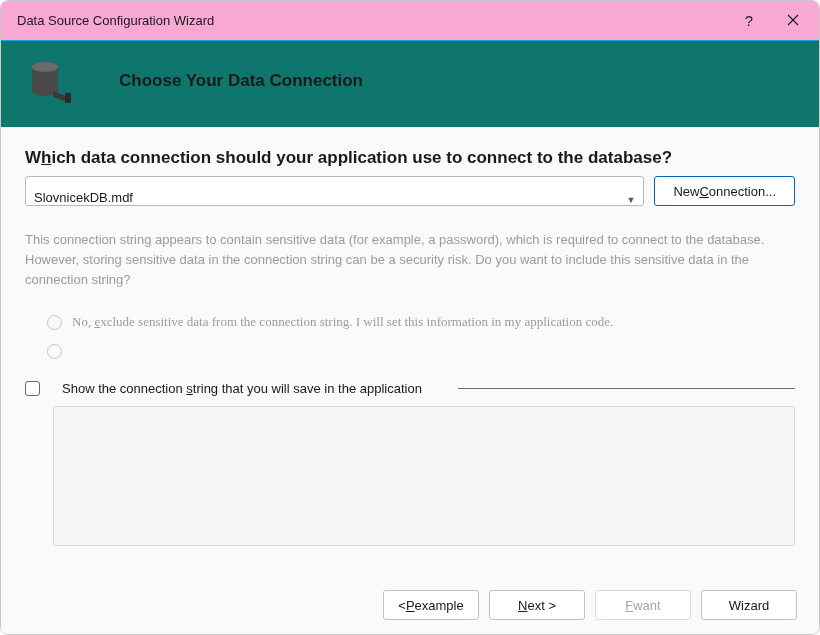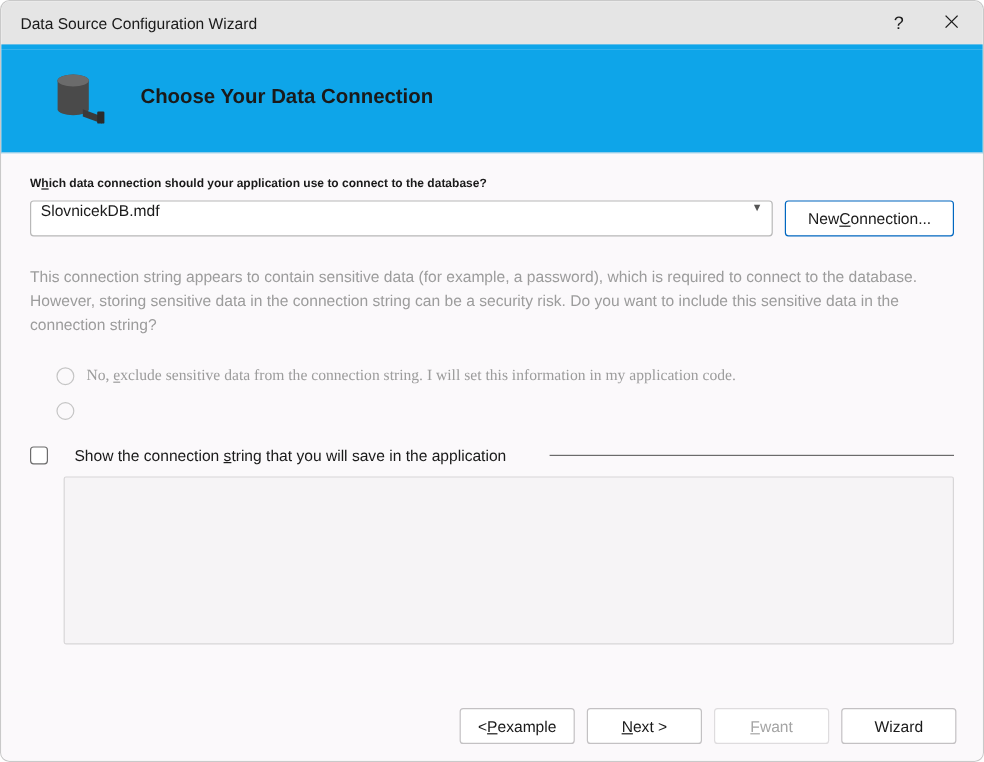--- a/index.html
+++ b/index.html
@@ -20,25 +20,25 @@
     border-radius: 8px;
     display: flex;
     flex-direction: column;
     background: #fff;
     overflow: hidden;
   }
 
   
   .titlebar {
     height: 40px;
-    background: #e5e5e5;
+    background: #f9a8d4;
     display: flex;
     align-items: center;
     padding: 0 4px 0 16px;
-    border-bottom: 4px solid #0ea5e9;
+    border-bottom: 1px solid #0ea5e9;
   }
   .titlebar-title {
     flex: 1;
     font-size: 13px;
     color: #1a1a1a;
   }
   .titlebar-btn {
     width: 44px;
     height: 40px;
     display: flex;
@@ -46,25 +46,25 @@
     justify-content: center;
     font-size: 14px;
     color: #1a1a1a;
     cursor: default;
   }
   .titlebar-btn.help { font-size: 15px; font-weight: 500; }
   .titlebar-btn.close svg { width: 12px; height: 12px; }
 
   
   .header {
-    padding: 16px 24px 22px 40px;
-    display: flex;
-    align-items: center;
-    gap: 28px;
-    background: #0ea5e9;
+    padding: 16px 24px 22px 24px;
+    display: flex;
+    align-items: center;
+    gap: 46px;
+    background: #0f766e;
     border-bottom: 1px solid #eceaec;
   }
   .header-icon {
     width: 48px;
     height: 48px;
     flex: 0 0 auto;
     display: flex;
     align-items: center;
     justify-content: center;
   }
@@ -76,36 +76,36 @@
 
   
   .content {
     flex: 1;
     background: #fbf9fb;
     padding: 20px 24px 16px 24px;
     overflow: hidden;
     position: relative;
   }
   .field-label {
-    font-size: 10px;
+    font-size: 17px;
     font-weight: 700;
     color: #1a1a1a;
     margin-bottom: 8px;
   }
   .field-label .mn { text-decoration: underline; }
   .row-select {
     display: flex;
     gap: 10px;
     align-items: stretch;
     margin-bottom: 24px;
   }
   .combo {
     flex: 1;
     display: flex;
-    align-items: flex-start;
+    align-items: flex-end;
     border: 1px solid #b8b8b8;
     border-radius: 3px;
     background: #fff;
     height: 30px;
     padding: 0 8px 0 8px;
     position: relative;
   }
   .combo-text { flex: 1; font-size: 13px; color: #1a1a1a; }
   .combo-arrow { font-size: 9px; color: #555; margin-left: 6px; }
   .btn-newconn {

